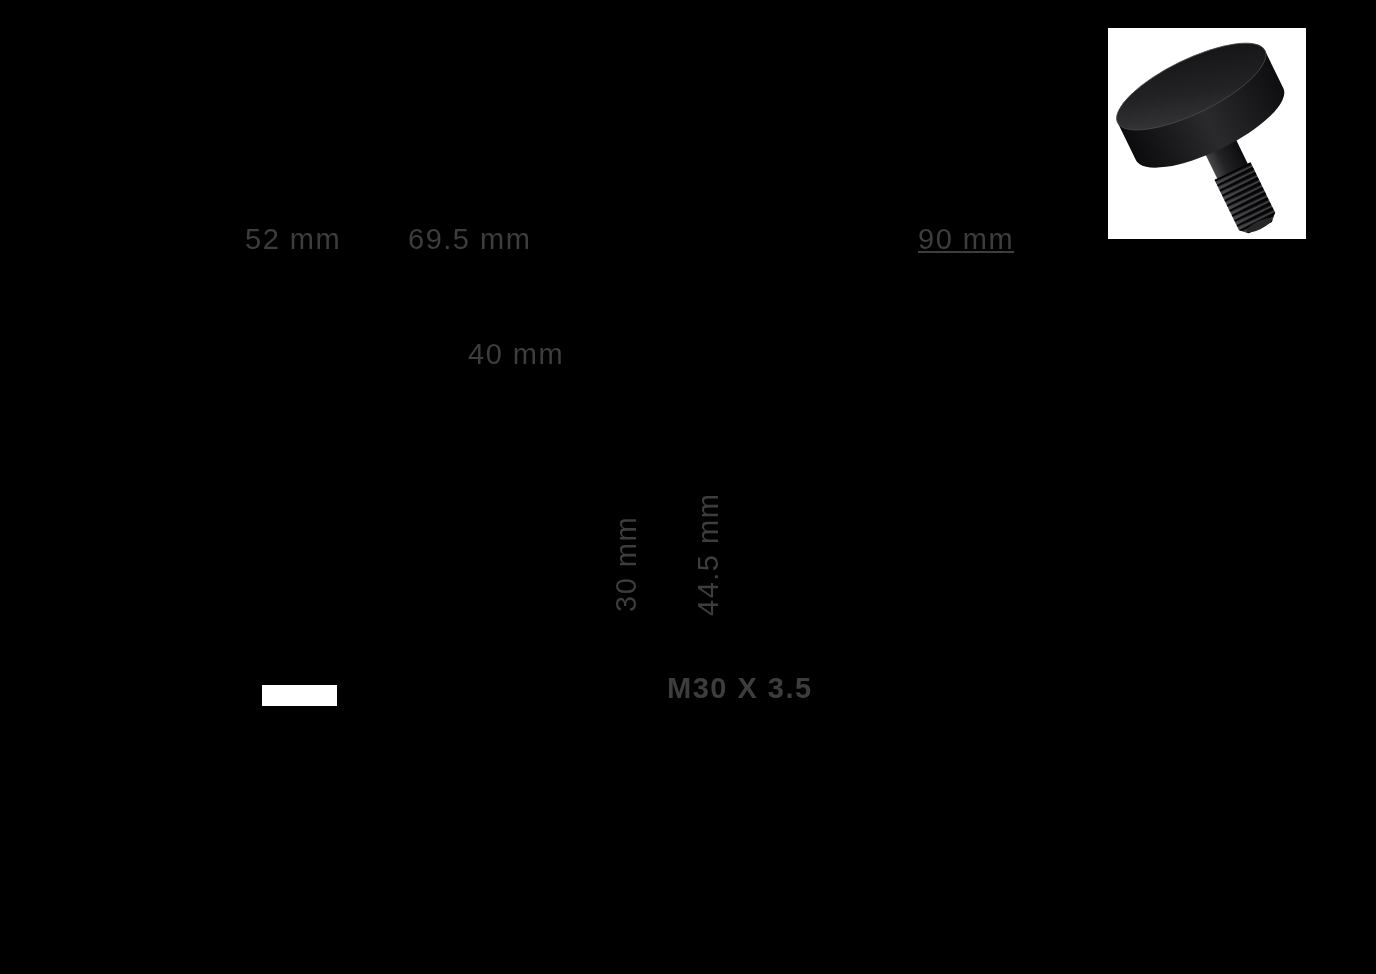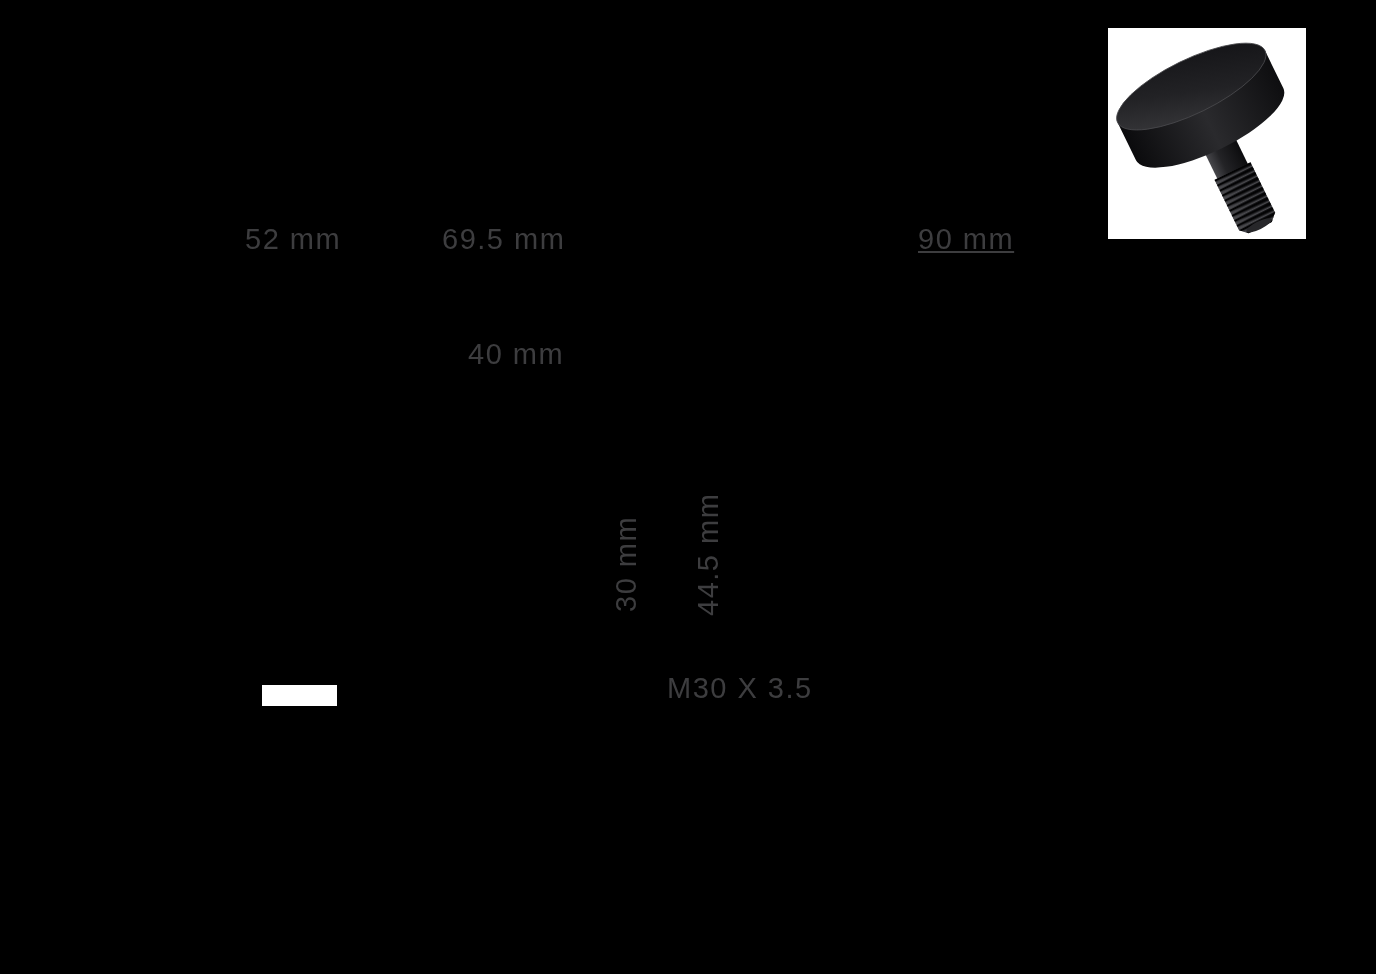--- a/index.html
+++ b/index.html
@@ -56,31 +56,31 @@
     white-space:nowrap;
   }
 </style>
 </head>
 <body>
 
 <div class="stage">
 
   <div class="dim" style="left:245px;top:223px;">52 mm</div>
 
-  <div class="dim" style="left:408px;top:223px;margin-left:34px;">69.5 mm</div>
+  <div class="dim" style="left:408px;top:223px;">69.5 mm</div>
 
   <div class="dim" style="left:918px;top:223px;text-decoration:underline;">90 mm</div>
 
   <div class="dim" style="left:468px;top:338px;">40 mm</div>
 
   <div class="dim vertical" style="left:610px;top:612px;">30 mm</div>
 
   <div class="dim vertical" style="left:692px;top:616px;">44.5 mm</div>
 
-  <div class="dim" style="left:667px;top:672px;">M30 X 3.5</div>
+  <div class="dim" style="left:667px;top:672px;font-weight:bold;">M30 X 3.5</div>
 
   <div class="blank-patch"></div>
 
   <div class="part-box">
     <svg width="198" height="211" viewBox="0 0 198 211">
       <defs>
         <linearGradient id="gFace" x1="0%" y1="100%" x2="100%" y2="0%">
           <stop offset="0" stop-color="#3b3b3e"></stop>
           <stop offset="0.45" stop-color="#222225"></stop>
           <stop offset="1" stop-color="#111114"></stop>

